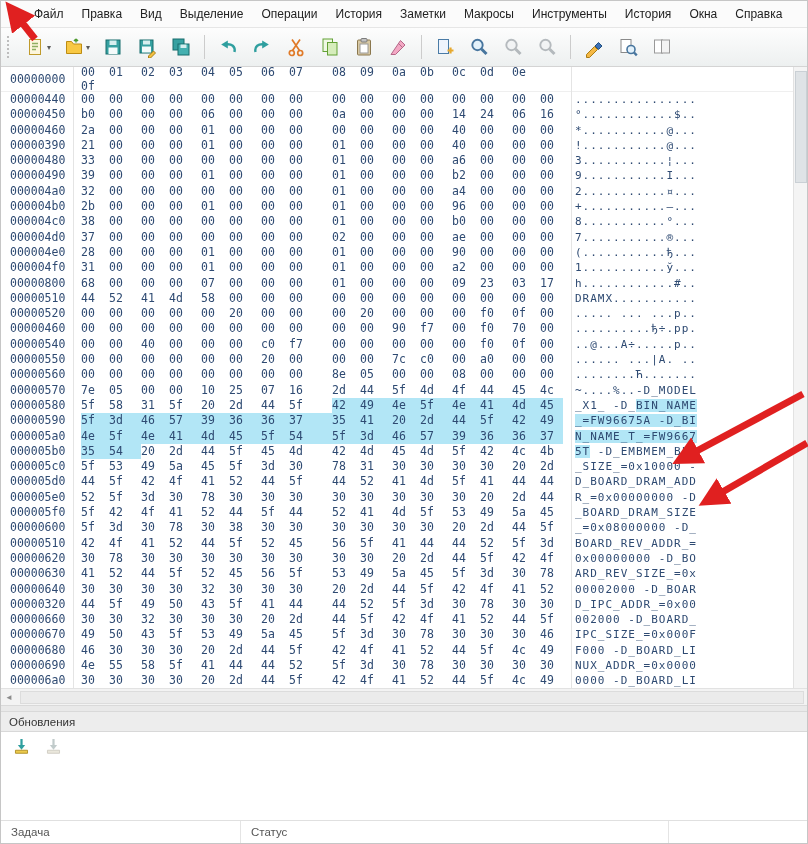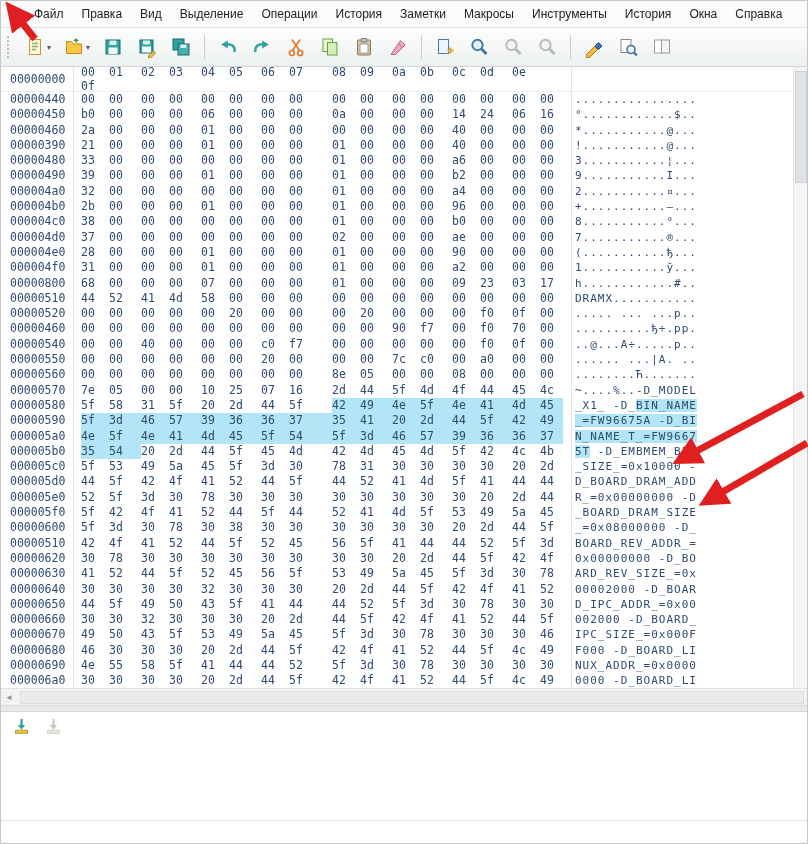--- a/index.html
+++ b/index.html
@@ -389,21 +389,21 @@
           <span class="addr">00000630</span>
           <span class="bytes"><span class="b" style="width: 28px;">41</span><span class="b" style="width: 32px;">52</span><span class="b" style="width: 28px;">44</span><span class="b" style="width: 32px;">5f</span><span class="b" style="width: 28px;">52</span><span class="b" style="width: 32px;">45</span><span class="b" style="width: 28px;">56</span><span class="b" style="width: 43px;">5f</span><span class="b" style="width: 28px;">53</span><span class="b" style="width: 32px;">49</span><span class="b" style="width: 28px;">5a</span><span class="b" style="width: 32px;">45</span><span class="b" style="width: 28px;">5f</span><span class="b" style="width: 32px;">3d</span><span class="b" style="width: 28px;">30</span><span class="b" style="width: 24px;">78</span></span>
           <span class="ascii"><span class="">ARD_REV_SIZE_=0x</span></span>
         </div>
         <div class="hex-row">
           <span class="addr">00000640</span>
           <span class="bytes"><span class="b" style="width: 28px;">30</span><span class="b" style="width: 32px;">30</span><span class="b" style="width: 28px;">30</span><span class="b" style="width: 32px;">30</span><span class="b" style="width: 28px;">32</span><span class="b" style="width: 32px;">30</span><span class="b" style="width: 28px;">30</span><span class="b" style="width: 43px;">30</span><span class="b" style="width: 28px;">20</span><span class="b" style="width: 32px;">2d</span><span class="b" style="width: 28px;">44</span><span class="b" style="width: 32px;">5f</span><span class="b" style="width: 28px;">42</span><span class="b" style="width: 32px;">4f</span><span class="b" style="width: 28px;">41</span><span class="b" style="width: 24px;">52</span></span>
           <span class="ascii"><span class="">00002000 -D_BOAR</span></span>
         </div>
         <div class="hex-row">
-          <span class="addr">00000650</span>
+          <span class="addr">00000320</span>
           <span class="bytes"><span class="b" style="width: 28px;">44</span><span class="b" style="width: 32px;">5f</span><span class="b" style="width: 28px;">49</span><span class="b" style="width: 32px;">50</span><span class="b" style="width: 28px;">43</span><span class="b" style="width: 32px;">5f</span><span class="b" style="width: 28px;">41</span><span class="b" style="width: 43px;">44</span><span class="b" style="width: 28px;">44</span><span class="b" style="width: 32px;">52</span><span class="b" style="width: 28px;">5f</span><span class="b" style="width: 32px;">3d</span><span class="b" style="width: 28px;">30</span><span class="b" style="width: 32px;">78</span><span class="b" style="width: 28px;">30</span><span class="b" style="width: 24px;">30</span></span>
           <span class="ascii"><span class="">D_IPC_ADDR_=0x00</span></span>
         </div>
         <div class="hex-row">
           <span class="addr">00000660</span>
           <span class="bytes"><span class="b" style="width: 28px;">30</span><span class="b" style="width: 32px;">30</span><span class="b" style="width: 28px;">32</span><span class="b" style="width: 32px;">30</span><span class="b" style="width: 28px;">30</span><span class="b" style="width: 32px;">30</span><span class="b" style="width: 28px;">20</span><span class="b" style="width: 43px;">2d</span><span class="b" style="width: 28px;">44</span><span class="b" style="width: 32px;">5f</span><span class="b" style="width: 28px;">42</span><span class="b" style="width: 32px;">4f</span><span class="b" style="width: 28px;">41</span><span class="b" style="width: 32px;">52</span><span class="b" style="width: 28px;">44</span><span class="b" style="width: 24px;">5f</span></span>
           <span class="ascii"><span class="">002000 -D_BOARD_</span></span>
         </div>
         <div class="hex-row">
           <span class="addr">00000670</span>
@@ -432,38 +432,43 @@
   </div>
 
   <div class="hscroll">
     <span class="harrow">◄</span>
     <div class="hthumb"></div>
   </div>
 
   <div class="splitter"></div>
 
   <div class="panel">
+    <div class="panelhead">
+      <span>Обновления</span>
+    </div>
     <div class="paneltools">
         <button class="pt-btn">
           <svg viewBox="0 0 22 22">
             <path d="M11 3.5v8" stroke="#2f9f9f" stroke-width="2.6" fill="none"></path>
             <polygon points="6.8,10.5 15.2,10.5 11,16" fill="#2f9f9f"></polygon>
             <path d="M4 16.5h14v3.5H4z" fill="#eccb4e" stroke="#ab8a1d"></path>
           </svg>
         </button>
         <button class="pt-btn disabled">
           <svg viewBox="0 0 22 22">
             <path d="M11 3.5v8" stroke="#2f9f9f" stroke-width="2.6" fill="none"></path>
             <polygon points="6.8,10.5 15.2,10.5 11,16" fill="#2f9f9f"></polygon>
             <path d="M4 16.5h14v3.5H4z" fill="#eccb4e" stroke="#ab8a1d"></path>
           </svg>
         </button>
       </div>
     <div class="panelbody"></div>
     <div class="taskhead">
+      <span class="c1">Задача</span>
+      <span class="c2">Статус</span>
     </div>
   </div>
 
   <svg class="overlay" viewBox="0 0 808 844">
     <defs>
       <marker id="ah" viewBox="0 0 6 6" refX="1.2" refY="3" markerWidth="4.2" markerHeight="4.2" orient="auto">
         <path d="M0,0 L6,3 L0,6 Z" fill="#e02020"></path>
       </marker>
     </defs>
     <line x1="34" y1="38" x2="19" y2="19" stroke="#e02020" stroke-width="7" marker-end="url(#ah)"></line>

